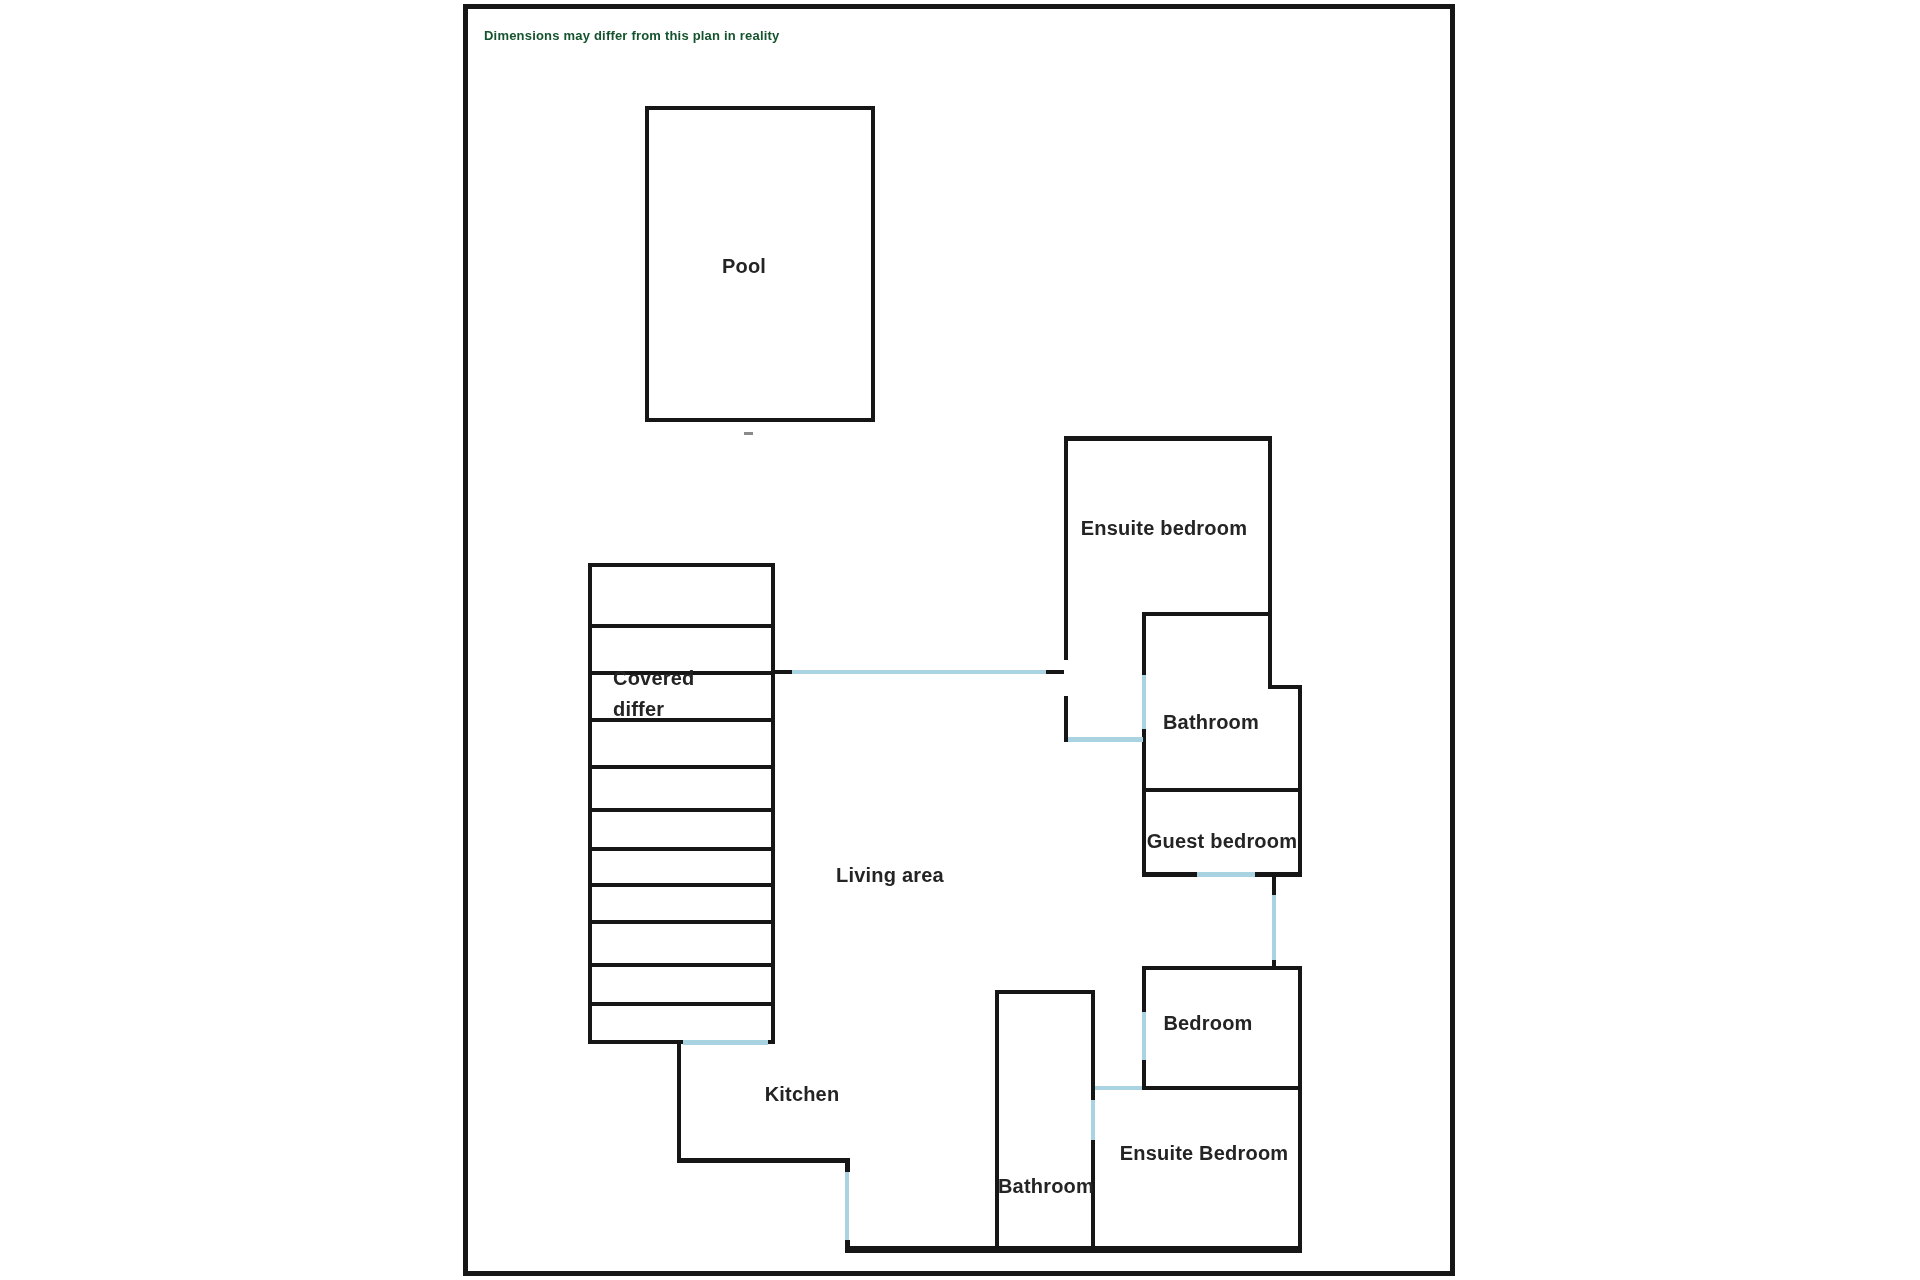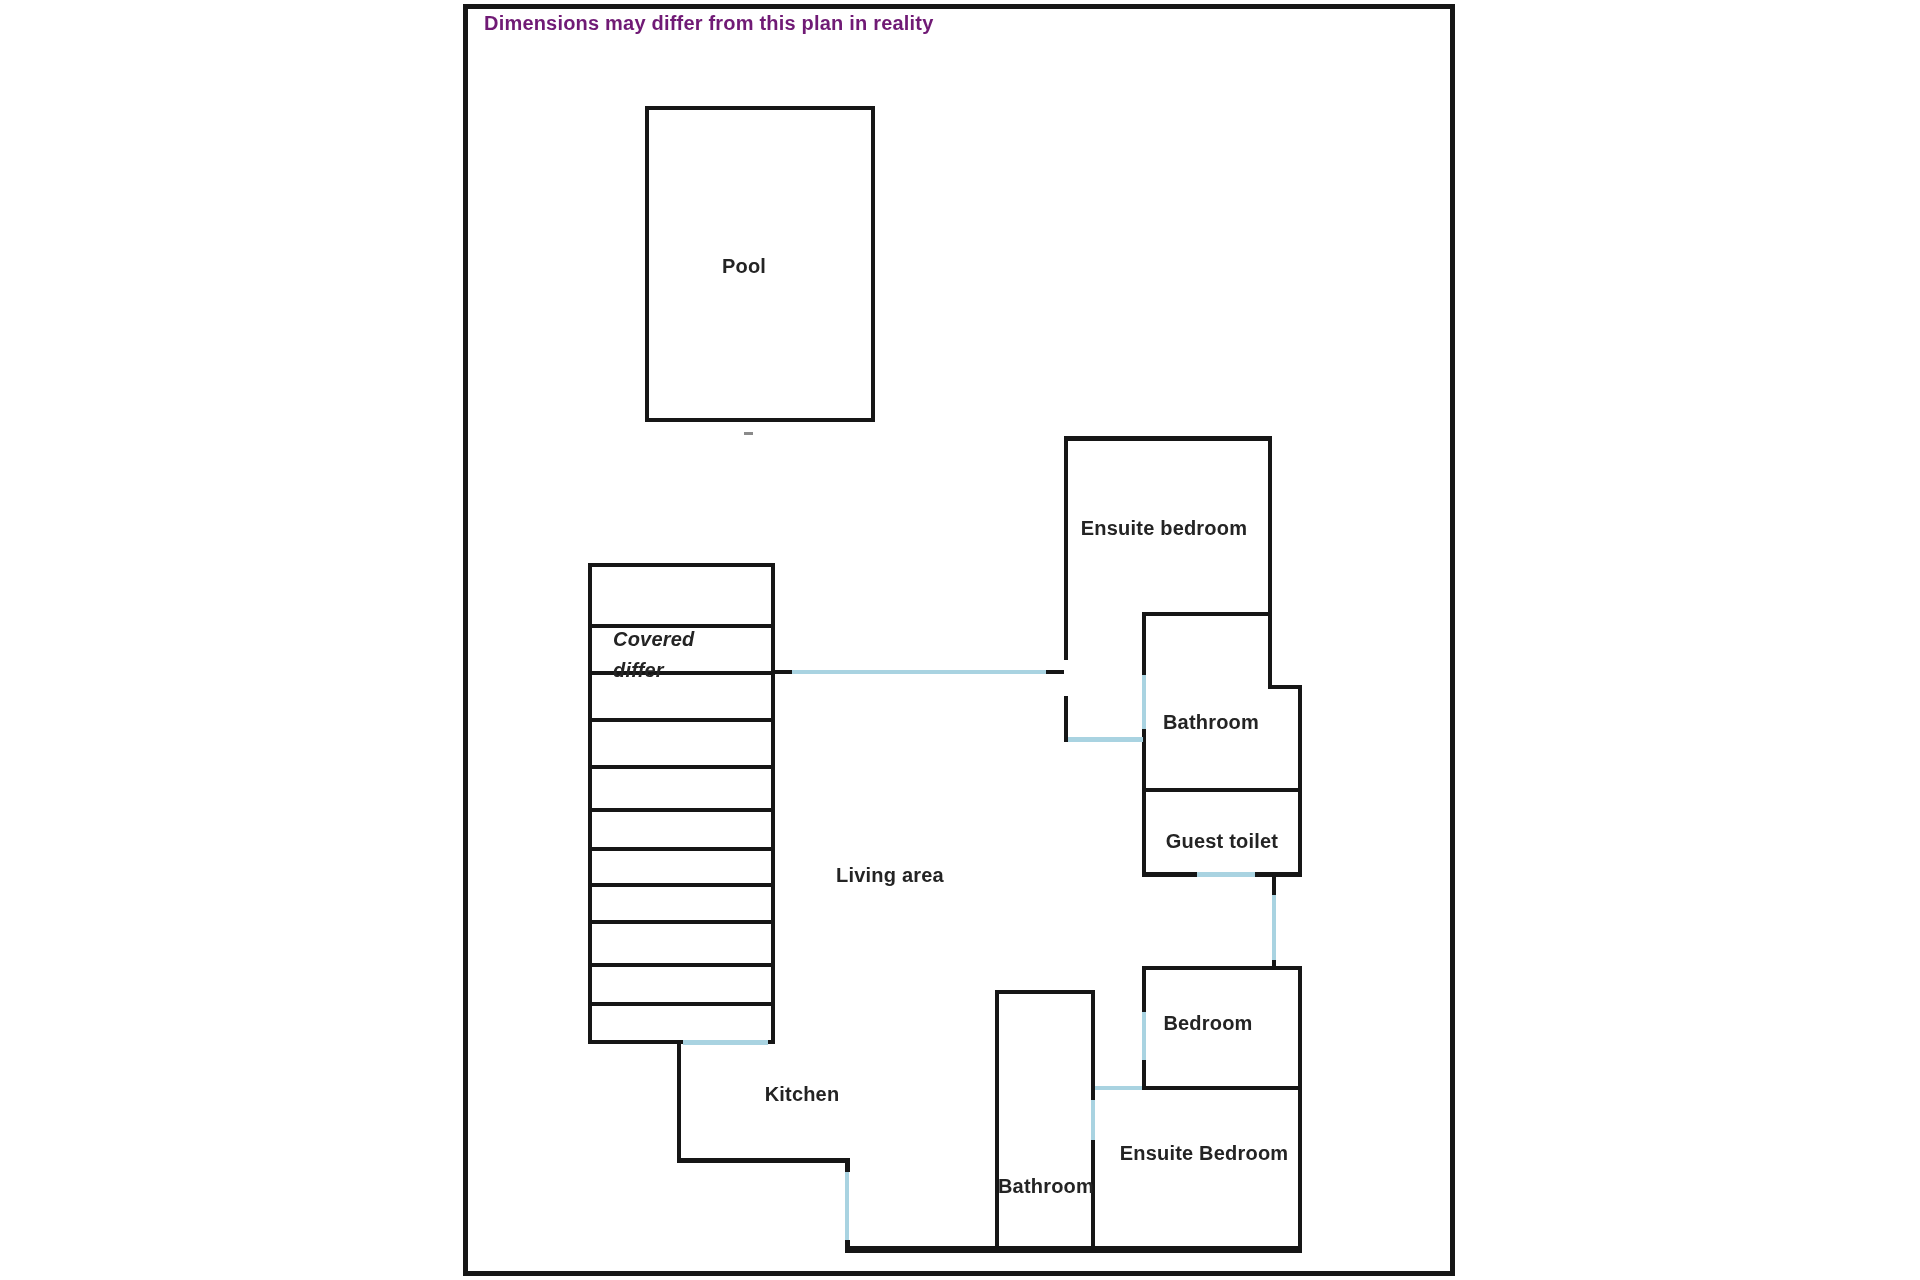--- a/index.html
+++ b/index.html
@@ -40,37 +40,37 @@
     font-size: 20px;
     font-weight: 600;
     color: #242424;
     line-height: 31px;
     white-space: nowrap;
     letter-spacing: 0.2px;
   }
   #disclaimer {
     position: absolute;
     left: 484px;
-    top: 12px;
-    font-size: 20px;
+    top: 28px;
+    font-size: 13px;
     font-weight: 600;
-    color: #701a75;
+    color: #14532d;
     letter-spacing: 0.2px;
   }
   
   #label-pool            { left: 744px;  top: 266px; }
   #label-living-area     { left: 890px;  top: 832px; margin-top: 43px; }
   #label-kitchen         { left: 802px;  top: 1094px; }
   #label-ensuite-top     { left: 1164px; top: 528px; }
   #label-bathroom-top    { left: 1211px; top: 722px; }
   #label-guest-toilet    { left: 1222px; top: 841px; }
   #label-dressing        { left: 1208px; top: 1023px; }
   #label-ensuite-bottom  { left: 1204px; top: 1153px; }
   #label-bathroom-bottom { left: 1046px; top: 1186px; }
-  #label-covered-terrace { left: 613px;  top: 624px; font-style: italic; }
+  #label-covered-terrace { left: 613px;  top: 663px; }
 </style>
 </head>
 <body>
 
 <div id="canvas">
 
   <div id="disclaimer">Dimensions may differ from this plan in reality</div>
 
   <div id="plan-layer">
       <div class="rect" style="left: 463px; top: 4px; width: 992px; height: 1272px; border: 5px solid rgb(22, 22, 22);"></div>
@@ -137,21 +137,21 @@
   </div>
 
   <div class="room-label" id="label-living-area">Living area</div>
 
   <div class="room-label" id="label-kitchen">Kitchen</div>
 
   <div class="room-label" id="label-ensuite-top">Ensuite bedroom</div>
 
   <div class="room-label" id="label-bathroom-top">Bathroom</div>
 
-  <div class="room-label" id="label-guest-toilet">Guest toilet</div>
+  <div class="room-label" id="label-guest-toilet">Guest bedroom</div>
 
   <div class="room-label" id="label-dressing">Bedroom</div>
 
   <div class="room-label" id="label-ensuite-bottom">Ensuite Bedroom</div>
 
   <div class="room-label" id="label-bathroom-bottom">Bathroom</div>
 
 </div>
 
 </body></html>

